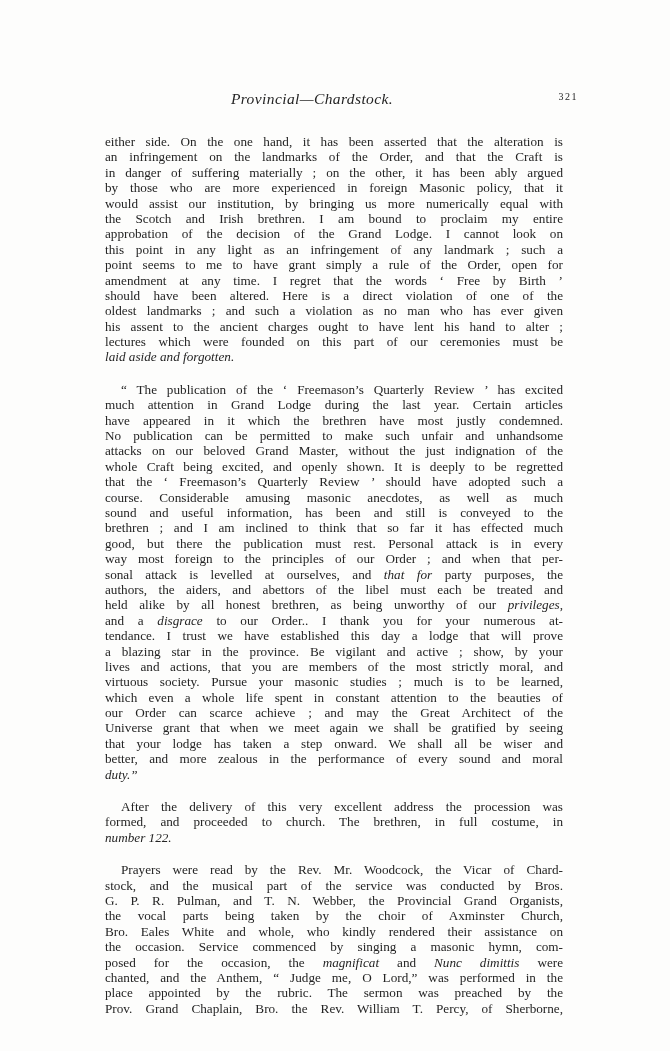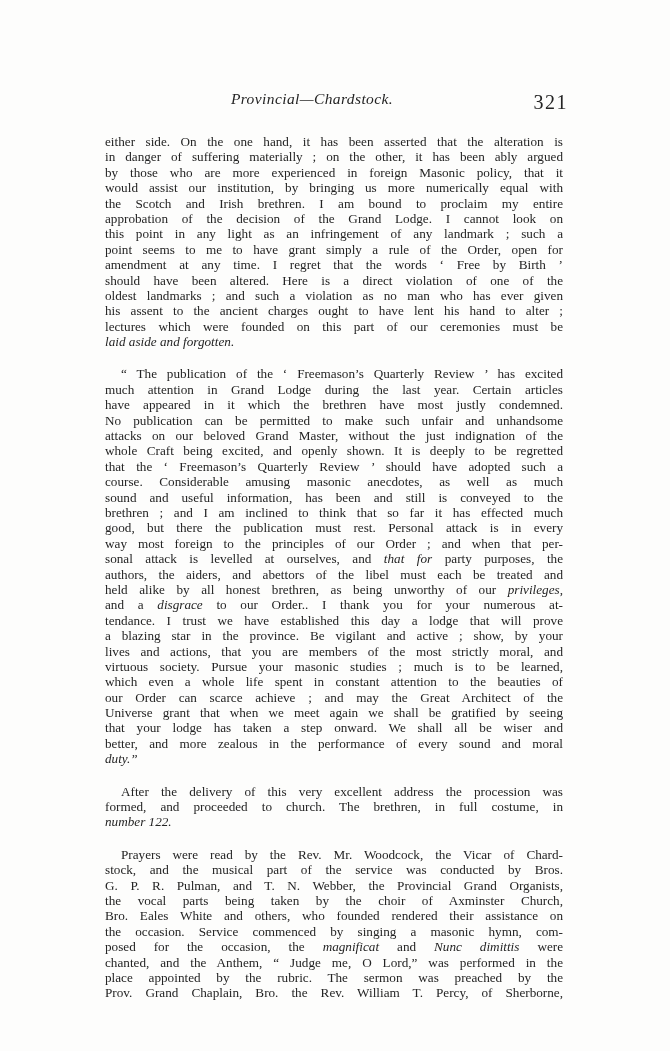--- a/index.html
+++ b/index.html
@@ -34,23 +34,23 @@
     text-align: center;
     font-style: italic;
     font-size: 15.5px;
     letter-spacing: 0.4px;
     padding-right: 44px;
     box-sizing: border-box;
     white-space: nowrap;
   }
   .page-number {
     position: absolute;
-    right: 12px;
+    right: 2px;
     top: 1px;
-    font-size: 20px;
+    font-size: 10px;
     letter-spacing: 1.5px;
   }
   .text-block {
     font-size: 13.2px;
   }
   .paragraph { margin: 17px; }
   .line {
     line-height: 15.4px;
     height: 15.4px;
     text-align: justify;
@@ -74,20 +74,21 @@
 
 <div class="page">
   <div class="content">
     <div class="running-head">
       <span class="running-title">Provincial—Chardstock.</span>
       <span class="page-number">321</span>
     </div>
     <div class="text-block">
         <div class="paragraph">
           <div class="line"><span>either side.  On the one hand, it has been asserted that the alteration is</span></div>
+          <div class="line"><span>an infringement on the landmarks of the Order, and that the Craft is</span></div>
           <div class="line"><span>in danger of suffering materially ; on the other, it has been ably argued</span></div>
           <div class="line"><span>by those who are more experienced in foreign Masonic policy, that it</span></div>
           <div class="line"><span>would assist our institution, by bringing us more numerically equal with</span></div>
           <div class="line"><span>the Scotch and Irish brethren.  I am bound to proclaim my entire</span></div>
           <div class="line"><span>approbation of the decision of the Grand Lodge.  I cannot look on</span></div>
           <div class="line"><span>this point in any light as an infringement of any landmark ; such a</span></div>
           <div class="line"><span>point seems to me to have grant simply a rule of the Order, open for</span></div>
           <div class="line"><span>amendment at any time.  I regret that the words ‘ Free by Birth ’</span></div>
           <div class="line"><span>should have been altered.  Here is a direct violation of one of the</span></div>
           <div class="line"><span>oldest landmarks ; and such a violation as no man who has ever given</span></div>
@@ -126,21 +127,21 @@
         <div class="paragraph">
           <div class="line indent"><span>After the delivery of this very excellent address the procession was</span></div>
           <div class="line"><span>formed, and proceeded to church.  The brethren, in full costume, in</span></div>
           <div class="line lastline"><span>number 122.</span></div>
         </div>
         <div class="paragraph">
           <div class="line indent"><span>Prayers were read by the Rev. Mr. Woodcock, the Vicar of Chard-</span></div>
           <div class="line"><span>stock, and the musical part of the service was conducted by Bros.</span></div>
           <div class="line"><span>G. P. R. Pulman, and T. N. Webber, the Provincial Grand Organists,</span></div>
           <div class="line"><span>the vocal parts being taken by the choir of Axminster Church,</span></div>
-          <div class="line"><span>Bro. Eales White and others, who founded rendered their assistance on</span></div>
+          <div class="line"><span>Bro. Eales White and whole, who kindly rendered their assistance on</span></div>
           <div class="line"><span>the occasion.  Service commenced by singing a masonic hymn, com-</span></div>
           <div class="line"><span>posed for the occasion, the </span><em>magnificat</em><span> and </span><em>Nunc dimittis</em><span> were</span></div>
           <div class="line"><span>chanted, and the Anthem, “ Judge me, O Lord,” was performed in the</span></div>
           <div class="line"><span>place appointed by the rubric.  The sermon was preached by the</span></div>
           <div class="line"><span>Prov. Grand Chaplain, Bro. the Rev. William T. Percy, of Sherborne,</span></div>
         </div>
       </div>
   </div>
 </div>
 

